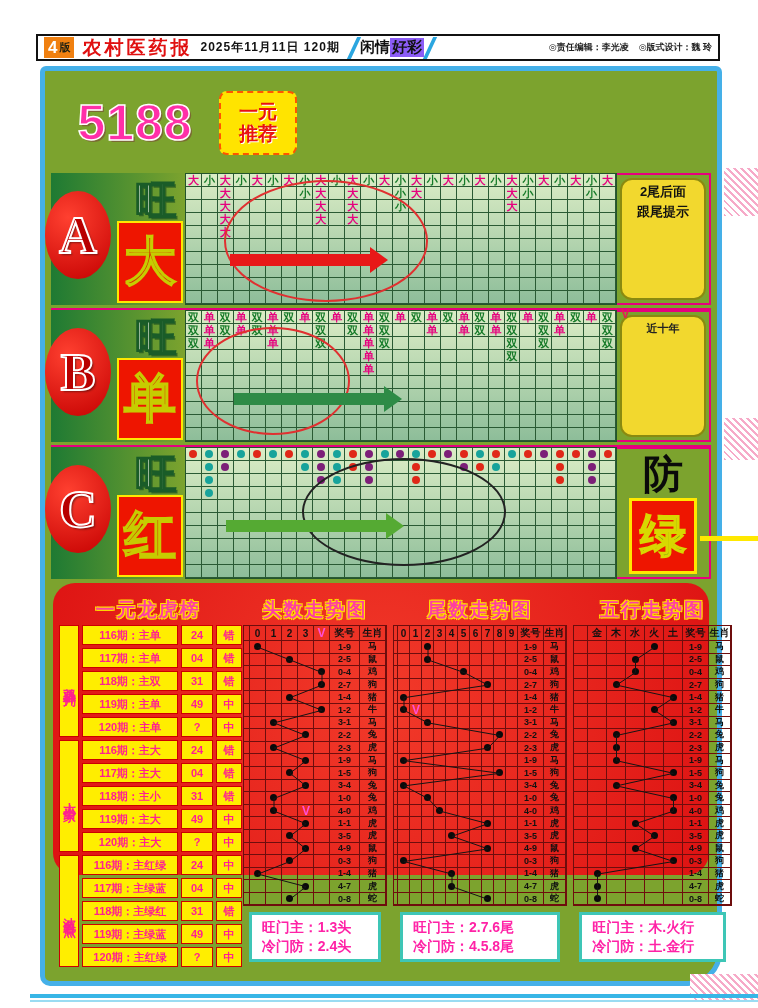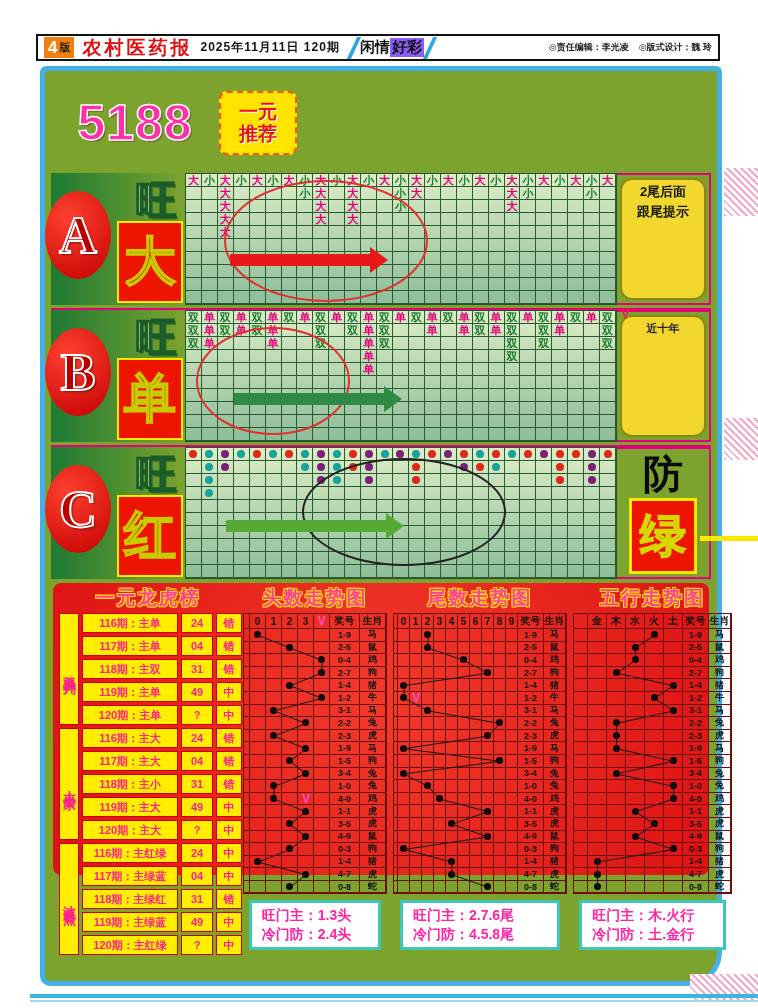--- a/index.html
+++ b/index.html
@@ -76,21 +76,21 @@
     font-family:"DejaVu Sans Mono","Liberation Mono",monospace;}
   .tenlabel{font-size:11px;font-weight:bold;color:#222;margin-top:4px;}
   .vmark2{position:absolute;left:4px;top:-6px;color:#e32050;font-weight:900;font-size:13px;}
   .fangchar{display:block;text-align:center;font-size:40px;font-weight:900;color:#0a0a0a;line-height:44px;}
   .lvbox{margin:2px auto 0 auto;width:62px;height:70px;background:#ee1500;border:3px solid #ffe800;
     display:flex;align-items:center;justify-content:center;}
   .lvbox span{font-size:46px;font-weight:900;color:#2f7020;-webkit-text-stroke:1.5px #d8d800;}
 
   
   .redpanel{margin:4px 8px 0 8px;height:292px;background:radial-gradient(circle at 50% 40%,#f23a2a,#dd1212);
-    border-radius:8px;padding:4px 6px;box-sizing:border-box;display:flex;gap:6px;}
+    border-radius:22px;padding:16px 6px;box-sizing:border-box;display:flex;gap:6px;}
   .colhead{font-size:19px;font-weight:900;color:#ff3fa0;text-align:center;letter-spacing:2px;height:24px;line-height:22px;
     text-shadow:1px 1px 0 #ffe000,-1px -1px 0 #ffe000,1px -1px 0 #ffe000,-1px 1px 0 #ffe000;white-space:nowrap;}
   .boardcol{width:178px;display:flex;flex-direction:column;}
   .boardgrid{margin-top:4px;display:grid;grid-template-columns:20px 96px 32px 26px;grid-auto-rows:20px;gap:3px;}
   .bcell{background:#ffee00;border:1px solid #cc0000;display:flex;align-items:center;justify-content:center;
     font-size:11px;font-weight:900;color:#ff2090;}
   .bcell.glabel{writing-mode:vertical-lr;text-orientation:upright;font-size:13px;letter-spacing:2px;}
   .chartcol{display:flex;flex-direction:column;align-items:center;}
   .chart{position:relative;margin-top:4px;display:grid;border:1px solid #6e0d0d;}
   .ccell{border-right:1px solid #6e0d0d;border-bottom:1px solid #6e0d0d;display:flex;align-items:center;justify-content:center;

